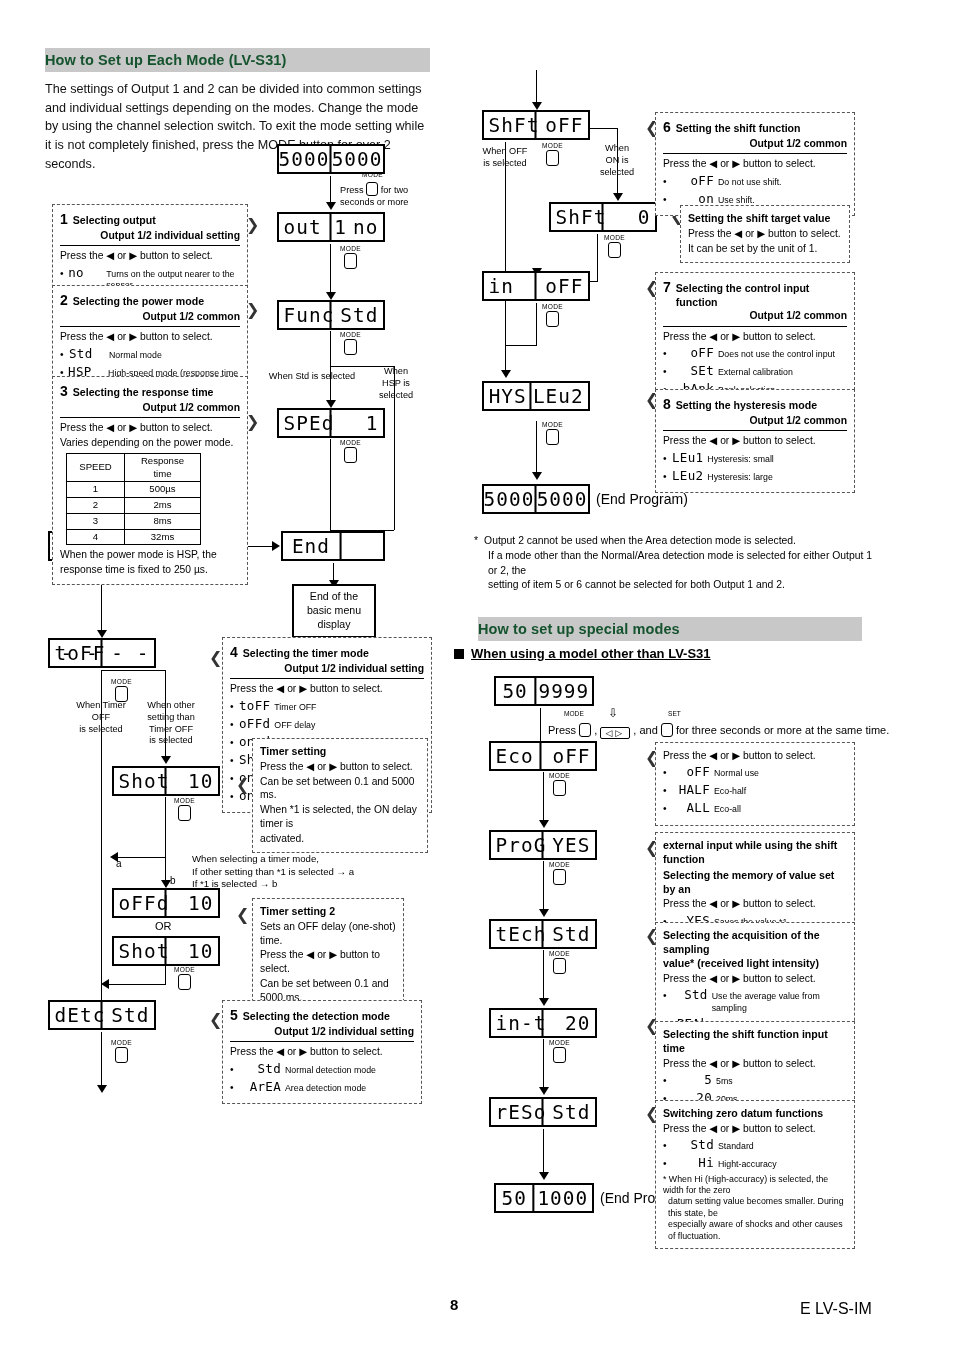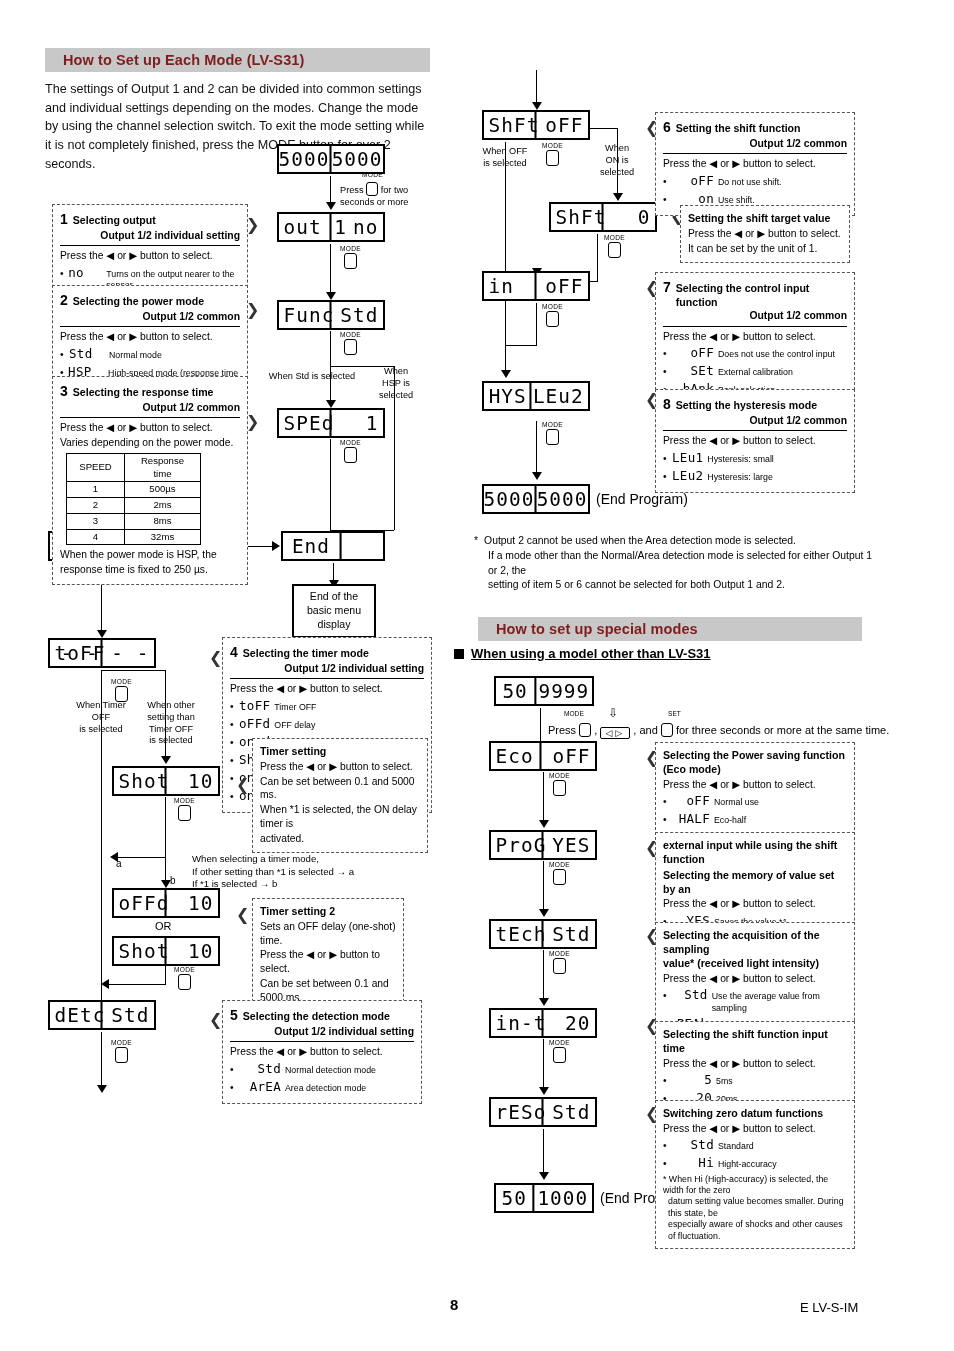--- a/index.html
+++ b/index.html
@@ -13,24 +13,24 @@
     overflow:hidden;
   }
   .page { position:relative; width:954px; height:1351px; }
 
   
   .section-bar {
     position:absolute;
     background:#c8c8c8;
     font-weight:bold;
     font-size:14.5px;
-    color:#7f1d1d;
+    color:#14532d;
     display:flex;
     align-items:center;
-    padding-left:18px;
+    padding-left:0;
     letter-spacing:0.1px;
   }
 
   .intro {
     position:absolute;
     font-size:12.6px;
     line-height:1.48;
     color:#111;
   }
 
@@ -172,21 +172,21 @@
   }
 
   .plainlabel { position:absolute; font-size:11px; }
   .endprog { position:absolute; font-size:14px; }
 
   .footnote { position:absolute; font-size:10.4px; line-height:1.42; }
 
   .pagenum {
     position:absolute; font-weight:bold; font-size:15px;
   }
-  .footer-right { position:absolute; font-size:13px; }
+  .footer-right { position:absolute; font-size:16px; }
 
   .btn-small {
     display:inline-block;width:12px;height:14px;
     border:1.4px solid #000;border-radius:3px;vertical-align:-3px;
   }
   .btn-wide {
     display:inline-block;border:1.4px solid #000;border-radius:2px;
     padding:0 4px;font-size:9px;vertical-align:-2px;letter-spacing:3px;
   }
 </style>
@@ -757,21 +757,20 @@
   <div class="vline" style="left:543px; top:1129px; height:48px;"></div>
   <div class="arrowdown" style="left:539px; top:1172px;"></div>
 
   <div class="lcd" style="left:494px; top:1183px; width:100px;">
     <div class="cell left c" style="width:40%;">50</div>
     <div class="cell c" style="width:60%;">1000</div>
   </div>
   <div class="endprog" style="left:600px; top:1190px;">(End Program)</div>
 
   <div class="callout" style="left:655px; top:742px; width:200px;">
-    <div class="ctitle" style="margin-bottom:2px;">Selecting the Power saving function (Eco mode)</div>
     <div class="line">Press the ◀ or ▶ button to select.</div>
     <div class="opt">
       <span class="bullet">•</span>
       <span class="seg w" style="min-width:38px;">oFF</span>
       <span class="tiny">Normal use</span>
     </div>
     <div class="opt">
       <span class="bullet">•</span>
       <span class="seg w" style="min-width:38px;">HALF</span>
       <span class="tiny">Eco-half</span>

